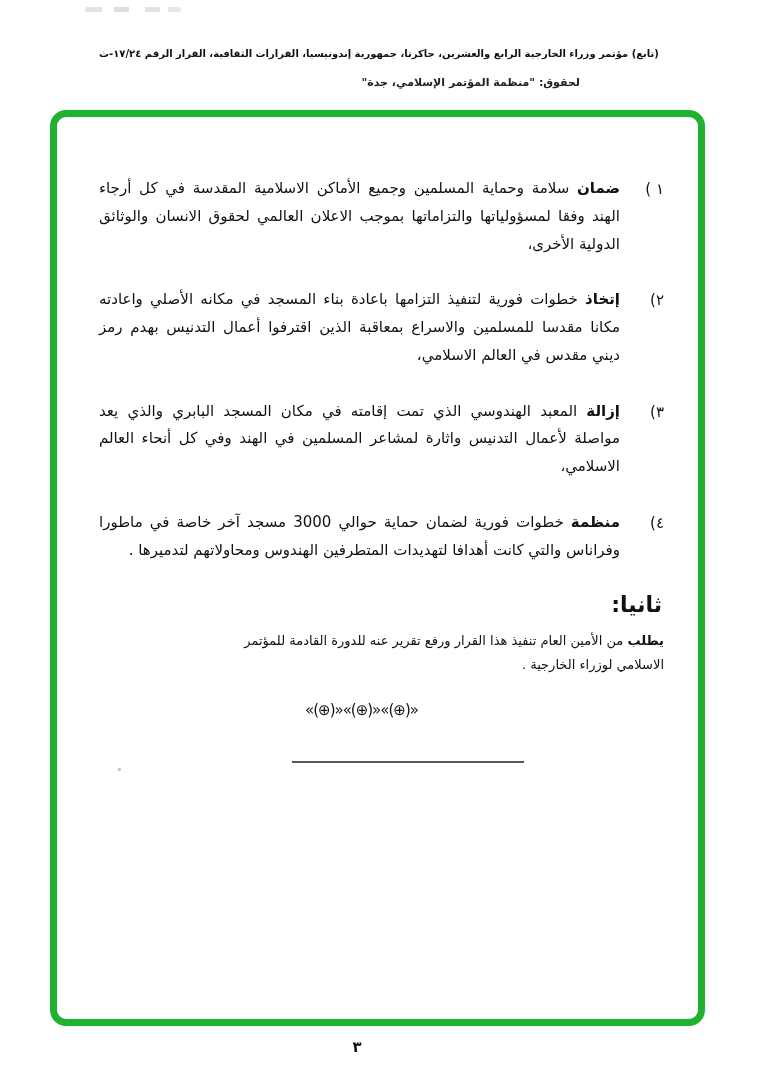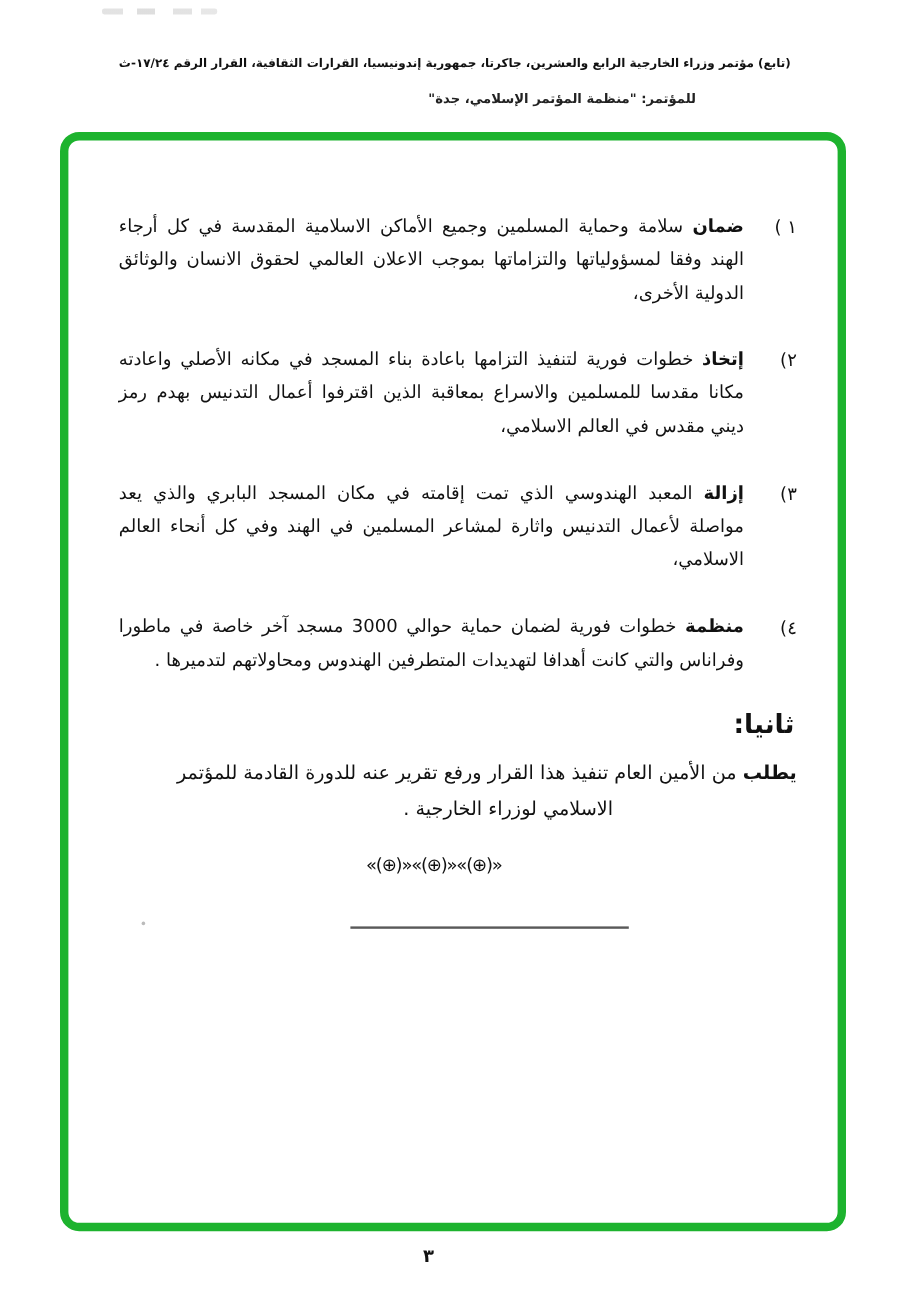--- a/index.html
+++ b/index.html
@@ -16,41 +16,41 @@
     font-weight:bold;font-size:11px;color:#222;}
   .frame{position:absolute;left:50px;top:110px;width:641px;height:902px;
     border:7px solid #1db32e;border-radius:16px;box-sizing:content-box;}
   .content{position:absolute;left:0;top:0;width:641px;height:902px;box-sizing:border-box;
     direction:rtl;padding:58px 34px 0 42px;overflow:hidden;}
   .item{display:flex;margin-bottom:28px;font-size:15px;line-height:1.85;}
   .marker{flex:none;width:44px;letter-spacing:3px;padding-top:1px;}
   .itext{flex:1;text-align:justify;}
   .lead{font-weight:bold;margin-top:36px;}
   .sec-heading{font-size:22px;font-weight:bold;text-align:right;margin:18px 2px 12px 0;}
-  .p2{font-size:16px;line-height:1.85;}
+  .p2{font-size:13px;line-height:1.85;}
   .p2-line1{text-align:right;white-space:nowrap;}
-  .p2-line2{text-align:center;padding-left:84px;}
+  .p2-line2{text-align:right;padding-left:84px;}
   .ornament{direction:ltr;text-align:center;margin-top:24px;font-size:15px;
     letter-spacing:-1px;color:#111;transform:translateX(-20px);}
   .scan-line{width:232px;height:2px;background:#3c3c3c;margin:42px auto 0;
     transform:translateX(26px);opacity:.85;}
   .noise-dot{position:absolute;left:118px;top:768px;width:3px;height:3px;
     background:#777;border-radius:50%;opacity:.5;}
   .page-num{position:absolute;top:1038px;left:0;right:0;text-align:center;
     font-size:15px;font-weight:bold;transform:translateX(-22px);}
 </style>
 </head>
 <body>
 
 <div class="smudge"></div>
 
 <div class="hdr1">(تابع) مؤتمر وزراء الخارجية الرابع والعشرين، جاكرتا، جمهورية إندونيسيا، القرارات الثقافية، القرار الرقم ١٧/٢٤-ث</div>
 
 <div class="hdr2">
-  <span>للمؤتمر:</span>
+  <span>لحقوق:</span>
   <span>"منظمة المؤتمر الإسلامي، جدة"</span>
 </div>
 
 <div class="frame" style="border-color: rgb(29, 179, 46);">
   <div class="content">
 
     <div class="item">
       <span class="marker">١ )</span>
       <span class="itext"><b class="lead">ضمان</b><span> سلامة وحماية المسلمين وجميع الأماكن الاسلامية المقدسة في كل أرجاء الهند وفقا لمسؤولياتها والتزاماتها بموجب الاعلان العالمي لحقوق الانسان والوثائق الدولية الأخرى،</span></span>
     </div>

